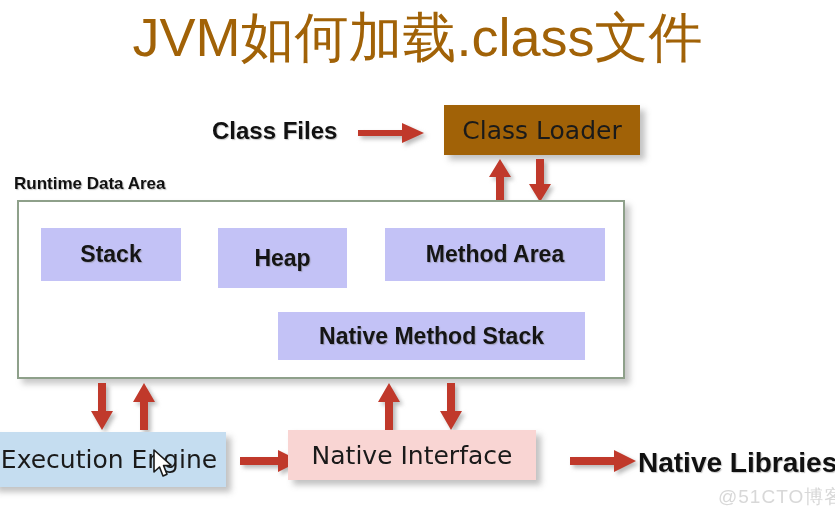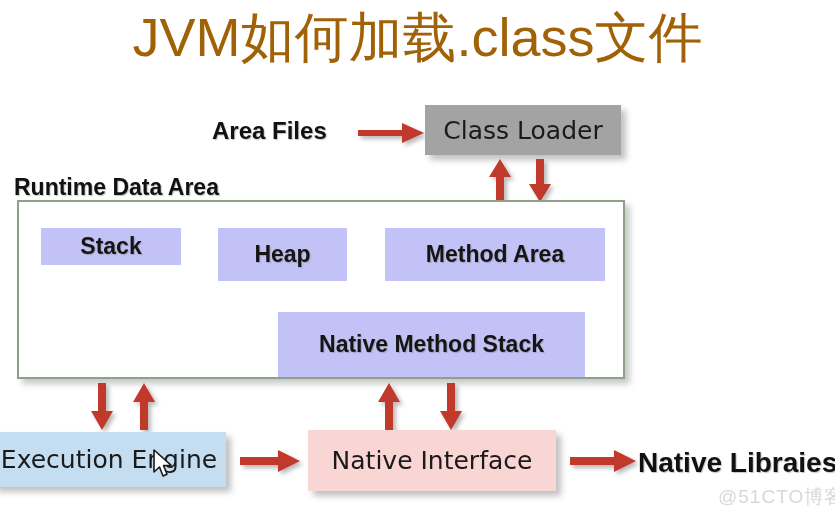--- a/index.html
+++ b/index.html
@@ -40,25 +40,25 @@
     box-sizing: border-box;
     display: flex;
     align-items: center;
     justify-content: center;
     box-shadow: 5px 5px 6px rgba(120,120,120,0.45);
     color: #1a1a1a;
   }
 
   
   #class-loader {
-    left: 425px;
+    left: 444px;
     top: 105px;
     width: 196px;
     height: 50px;
-    background: #a3a3a3;
+    background: #a16207;
     font-size: 25px;
     font-weight: 400;
     font-family: "DejaVu Sans", sans-serif;
   }
 
   
   .plain-label {
     position: absolute;
     font-weight: bold;
     color: #111111;
@@ -66,21 +66,21 @@
     text-shadow: 1px 1px 1px rgba(140,140,140,0.5);
   }
   #class-files-label {
     left: 212px;
     top: 117px;
     font-size: 24px;
   }
   #runtime-label {
     left: 14px;
     top: 174px;
-    font-size: 23px;
+    font-size: 17px;
   }
   #native-libraries-label {
     left: 638px;
     top: 447px;
     font-size: 28px;
   }
 
   
   #runtime-area {
     position: absolute;
@@ -99,41 +99,41 @@
     box-sizing: border-box;
     display: flex;
     align-items: center;
     justify-content: center;
     background: #c3c2f6;
     color: #151515;
     font-weight: bold;
     font-size: 23px;
     text-shadow: 1px 1px 1px rgba(120,120,120,0.45);
   }
-  #stack-box        { left: 41px;  top: 228px; width: 140px; height: 37px; }
-  #heap-box         { left: 218px; top: 228px; width: 129px; height: 53px; }
+  #stack-box        { left: 41px;  top: 228px; width: 140px; height: 53px; }
+  #heap-box         { left: 218px; top: 228px; width: 129px; height: 60px; }
   #method-area-box  { left: 385px; top: 228px; width: 220px; height: 53px; }
   #pc-register-box  { left: 41px;  top: 312px; width: 195px; height: 52px; }
-  #native-ms-box    { left: 278px; top: 312px; width: 307px; height: 65px; }
+  #native-ms-box    { left: 278px; top: 312px; width: 307px; height: 48px; }
 
   
   #execution-engine {
     left: -8px;
     top: 432px;
     width: 234px;
     height: 55px;
     background: #c5ddf0;
     font-size: 25px;
     font-family: "DejaVu Sans", sans-serif;
   }
   #native-interface {
-    left: 308px;
+    left: 288px;
     top: 430px;
     width: 248px;
-    height: 61px;
+    height: 50px;
     background: #f9d5d3;
     font-size: 25px;
     font-family: "DejaVu Sans", sans-serif;
   }
 
   
   .arrow {
     position: absolute;
     filter: drop-shadow(3px 3px 2px rgba(130,130,130,0.55));
   }
@@ -159,21 +159,21 @@
     white-space: nowrap;
   }
 </style>
 </head>
 <body>
 
 <div id="stage">
 
   <div id="title">JVM如何加载.class文件</div>
 
-  <div class="plain-label" id="class-files-label">Area Files</div>
+  <div class="plain-label" id="class-files-label">Class Files</div>
 
   <svg class="arrow" style="left:358px; top:120px;" width="70" height="26" viewBox="0 0 70 26">
     <path d="M0 10 L44 10 L44 3 L66 13 L44 23 L44 16 L0 16 Z" fill="#c0392b"></path>
   </svg>
 
   <div class="box" id="class-loader">Class Loader</div>
 
   <svg class="arrow" style="left:487px; top:159px;" width="26" height="43" viewBox="0 0 26 43">
     <path d="M13 0 L24 18 L17 18 L17 43 L9 43 L9 18 L2 18 Z" fill="#c0392b"></path>
   </svg>

